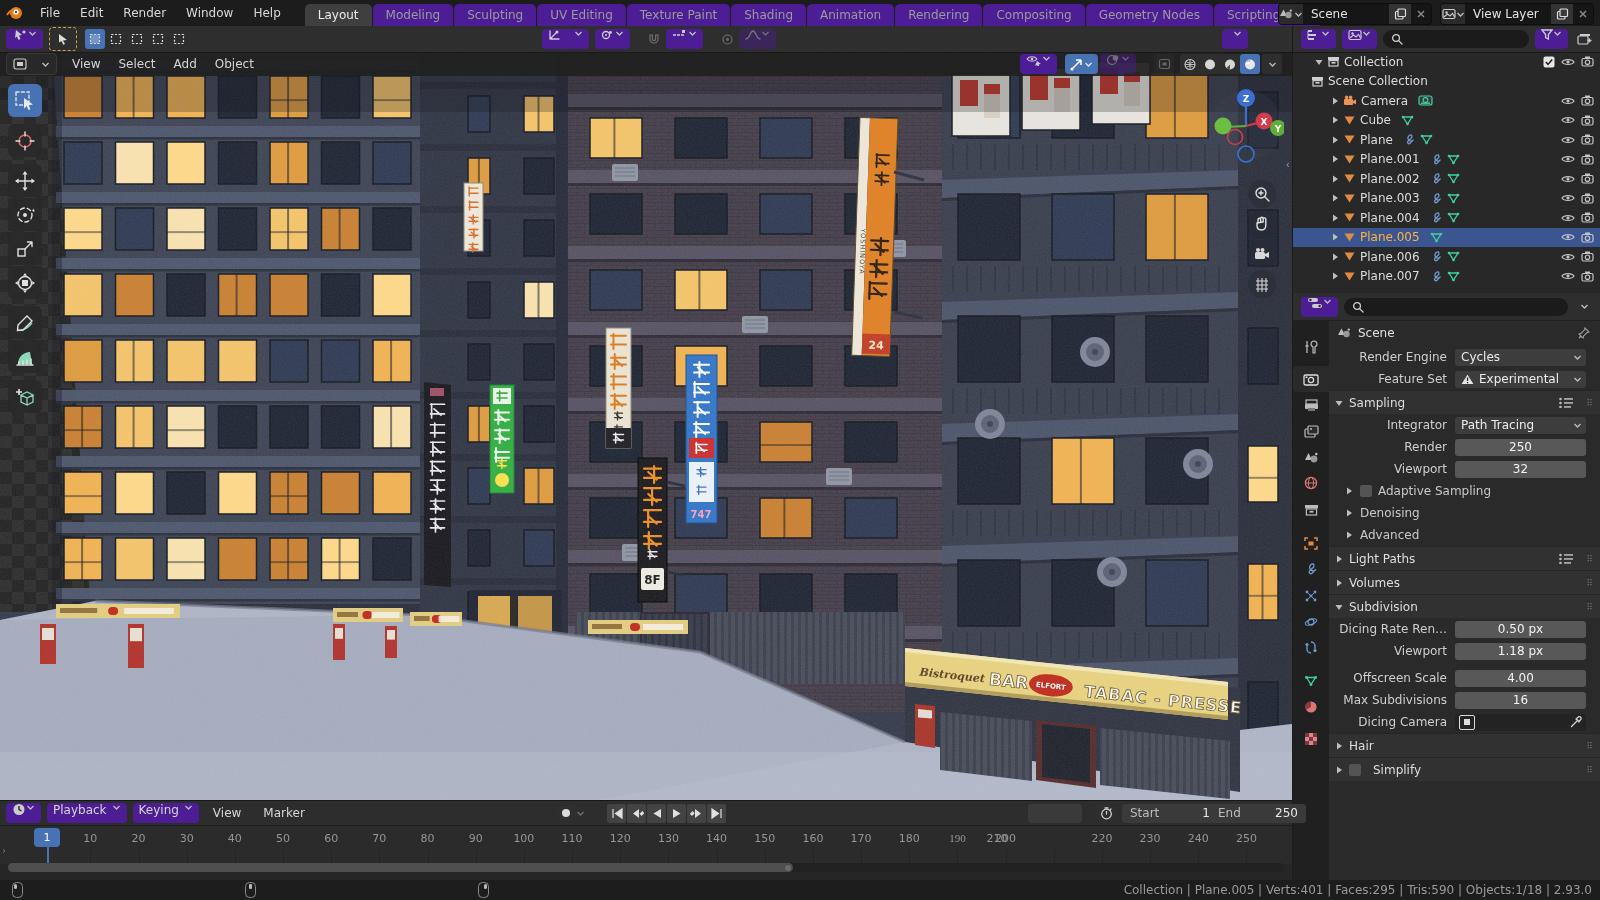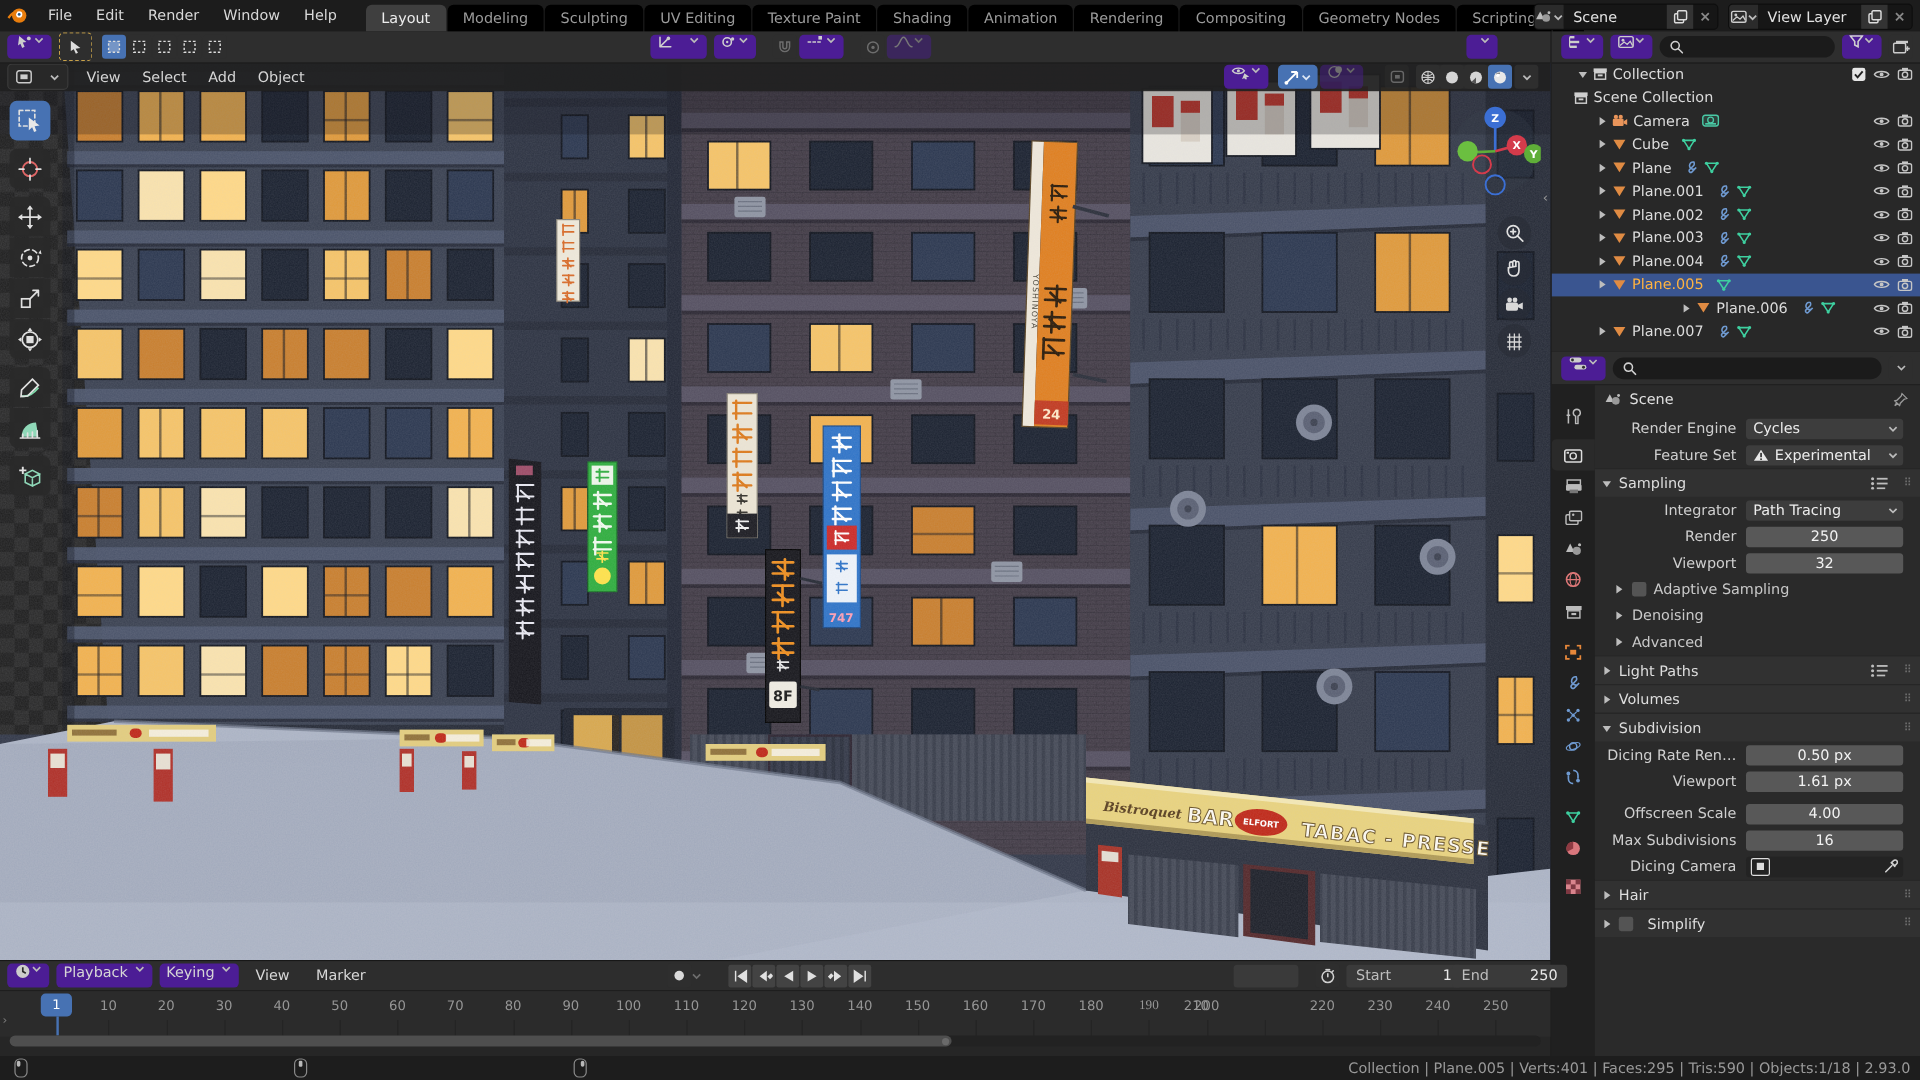--- a/index.html
+++ b/index.html
@@ -4,21 +4,21 @@
 <style>
   html,body{margin:0;padding:0;width:1600px;height:900px;background:#1b1b1b;overflow:hidden;
     font-family:"DejaVu Sans","Liberation Sans",sans-serif;font-size:12px;color:#d6d6d6;
     -webkit-font-smoothing:antialiased;}
   .abs{position:absolute}
   .row{display:flex;align-items:center}
   .clk{cursor:default}
   
   #topbar{left:0;top:0;width:1600px;height:26px;background:#1c1c1c;display:flex;align-items:center;z-index:40}
   .menu-item{padding:0 10px;color:#d8d8d8;height:26px;display:flex;align-items:center}
-  .wtab{padding:0 13px;height:22px;display:flex;align-items:center;color:#9b9b9b;background:#000000;
+  .wtab{padding:0 13px;height:22px;display:flex;align-items:center;color:#9b9b9b;background:#4c1d95;
         border-radius:5px 5px 0 0;margin-right:1px;font-size:12px;align-self:flex-end}
   .wtab.active{background:#3f3f3f;color:#ececec}
   .idblock{display:flex;align-items:center;background:#161616;border:1px solid #0e0e0e;border-radius:4px;height:20px;margin-left:8px}
   .idblock .ibtn{width:24px;height:20px;display:flex;align-items:center;justify-content:center;background:#2b2b2b;border-radius:3px 0 0 3px}
   .idblock .iname{padding:0 8px;color:#e2e2e2;min-width:70px}
   .idblock .icopy{width:22px;height:20px;display:flex;align-items:center;justify-content:center;background:#333}
   .idblock .ix{width:20px;height:20px;display:flex;align-items:center;justify-content:center;color:#777}
   
   #toolheader{left:0;top:26px;width:1292px;height:26px;background:#2e2e2e;display:flex;align-items:center;z-index:30;border-bottom:1px solid #1a1a1a}
   .th-pill{background:#4c1d95;border-radius:4px;height:20px;display:flex;align-items:flex-start;padding:0 6px;margin-right:6px}
@@ -1599,21 +1599,21 @@
         </span>
         <span class="clk">
           <svg width="13" height="11" viewBox="0 0 13 11">
             <rect x="1" y="2.5" width="11" height="7.5" rx="1.5" stroke="#c5c5c5" fill="none" stroke-width="1.2"></rect>
             <circle cx="6.5" cy="6.2" r="2.2" stroke="#c5c5c5" fill="none" stroke-width="1.2"></circle>
             <rect x="4" y="0.5" width="5" height="2" fill="#c5c5c5"></rect>
           </svg>
         </span>
       </span>
     </div>
-    <div class="ol-row clk" style="padding-left: 38px; justify-content: center;">
+    <div class="ol-row clk" style="padding-left: 38px;">
       <span style="margin-right: 4px;">
         <svg width="8" height="8" viewBox="0 0 8 8">
           <path d="M2 0.5l5 3.5-5 3.5Z" fill="#bdbdbd"></path>
         </svg>
       </span>
       <span>
         <svg width="13" height="11" viewBox="0 0 13 11">
           <path d="M1.5 1.5h10L6.5 9.5Z" fill="#e08b43"></path>
         </svg>
       </span>
@@ -1968,21 +1968,21 @@
       </div>
       <div class="p-row">
         <div class="p-label">Dicing Rate Ren…</div>
         <div class="p-field clk slider">
           <span>0.50 px</span>
         </div>
       </div>
       <div class="p-row">
         <div class="p-label">Viewport</div>
         <div class="p-field clk slider">
-          <span>1.61 px</span>
+          <span>1.18 px</span>
         </div>
       </div>
       <div style="height: 5px;"></div>
       <div class="p-row">
         <div class="p-label">Offscreen Scale</div>
         <div class="p-field clk slider">
           <span>4.00</span>
         </div>
       </div>
       <div class="p-row">

